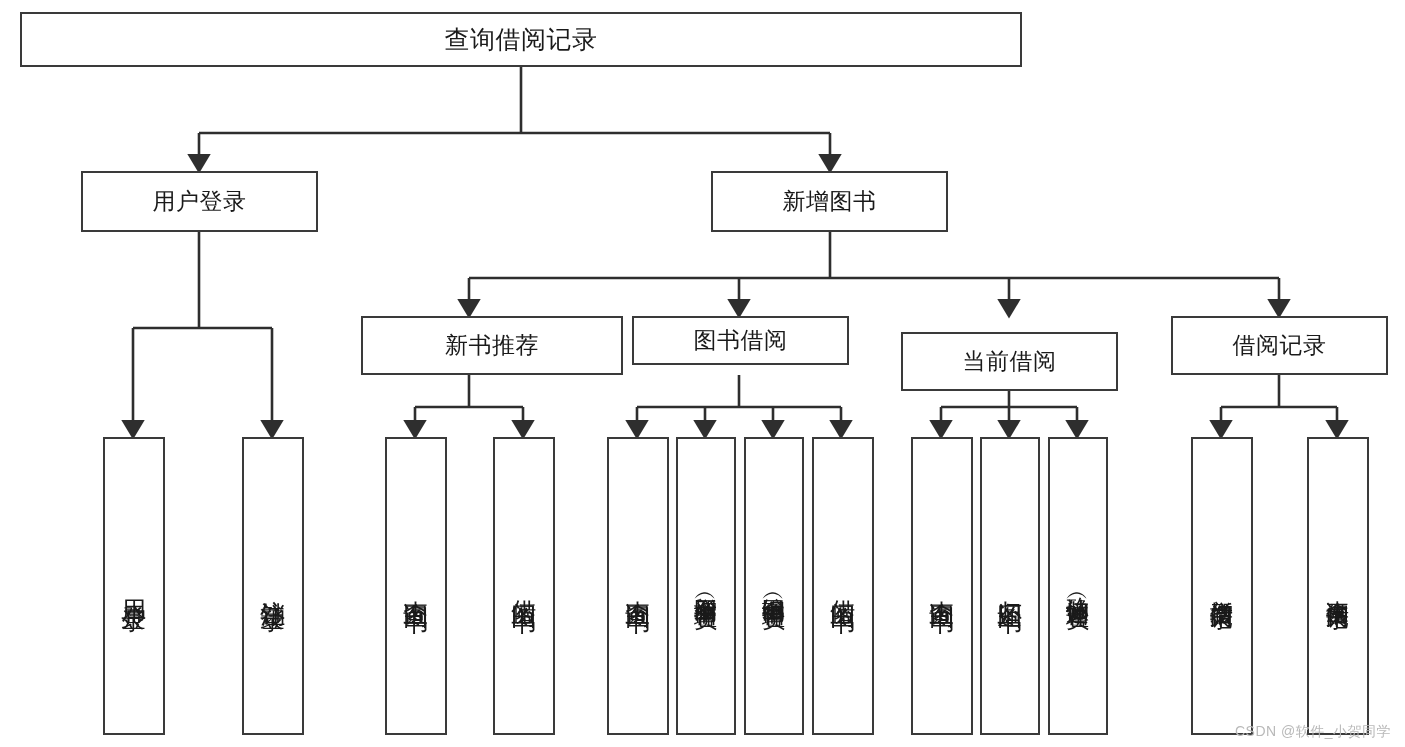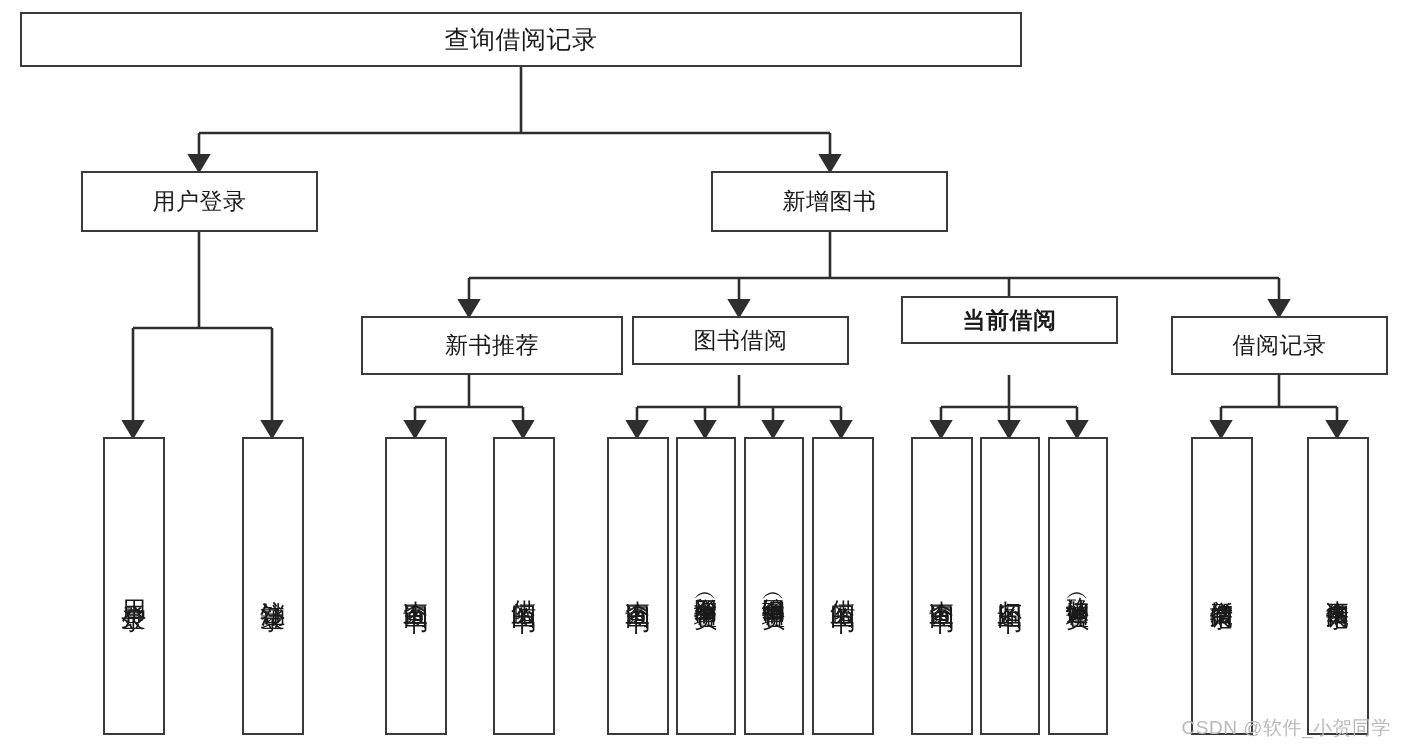--- a/index.html
+++ b/index.html
@@ -64,21 +64,21 @@
     max-height: 100%;
   }
   .node.v.narrow .label {
     font-size: 23px;
     letter-spacing: 1.5px;
   }
   #watermark {
     position: absolute;
     right: 14px;
     bottom: 6px;
-    font-size: 19px;
+    font-size: 14px;
     color: #b9b9b9;
     z-index: 5;
     white-space: nowrap;
     letter-spacing: 0.5px;
     margin-left: 19px;
   }
 </style>
 </head>
 <body>
 
@@ -144,21 +144,21 @@
   <div class="node h" style="left:711px; top:171px; width:237px; height:61px;">
     <span class="label">新增图书</span>
   </div>
 
   <div class="node h" style="left:361px; top:316px; width:262px; height:59px;">
     <span class="label">新书推荐</span>
   </div>
   <div class="node h" style="left:632px; top:316px; width:217px; height:49px;">
     <span class="label">图书借阅</span>
   </div>
-  <div class="node h" style="left:901px; top:296px; width:217px; height:48px;font-weight:bold;">
+  <div class="node h" style="left:901px; top:332px; width:217px; height:59px;">
     <span class="label">当前借阅</span>
   </div>
   <div class="node h" style="left:1171px; top:316px; width:217px; height:59px;">
     <span class="label">借阅记录</span>
   </div>
 
   <div class="node v" style="left:103px; top:437px; width:62px; height:298px;">
     <span class="label">用户登录</span>
   </div>
   <div class="node v" style="left:242px; top:437px; width:62px; height:298px;">

